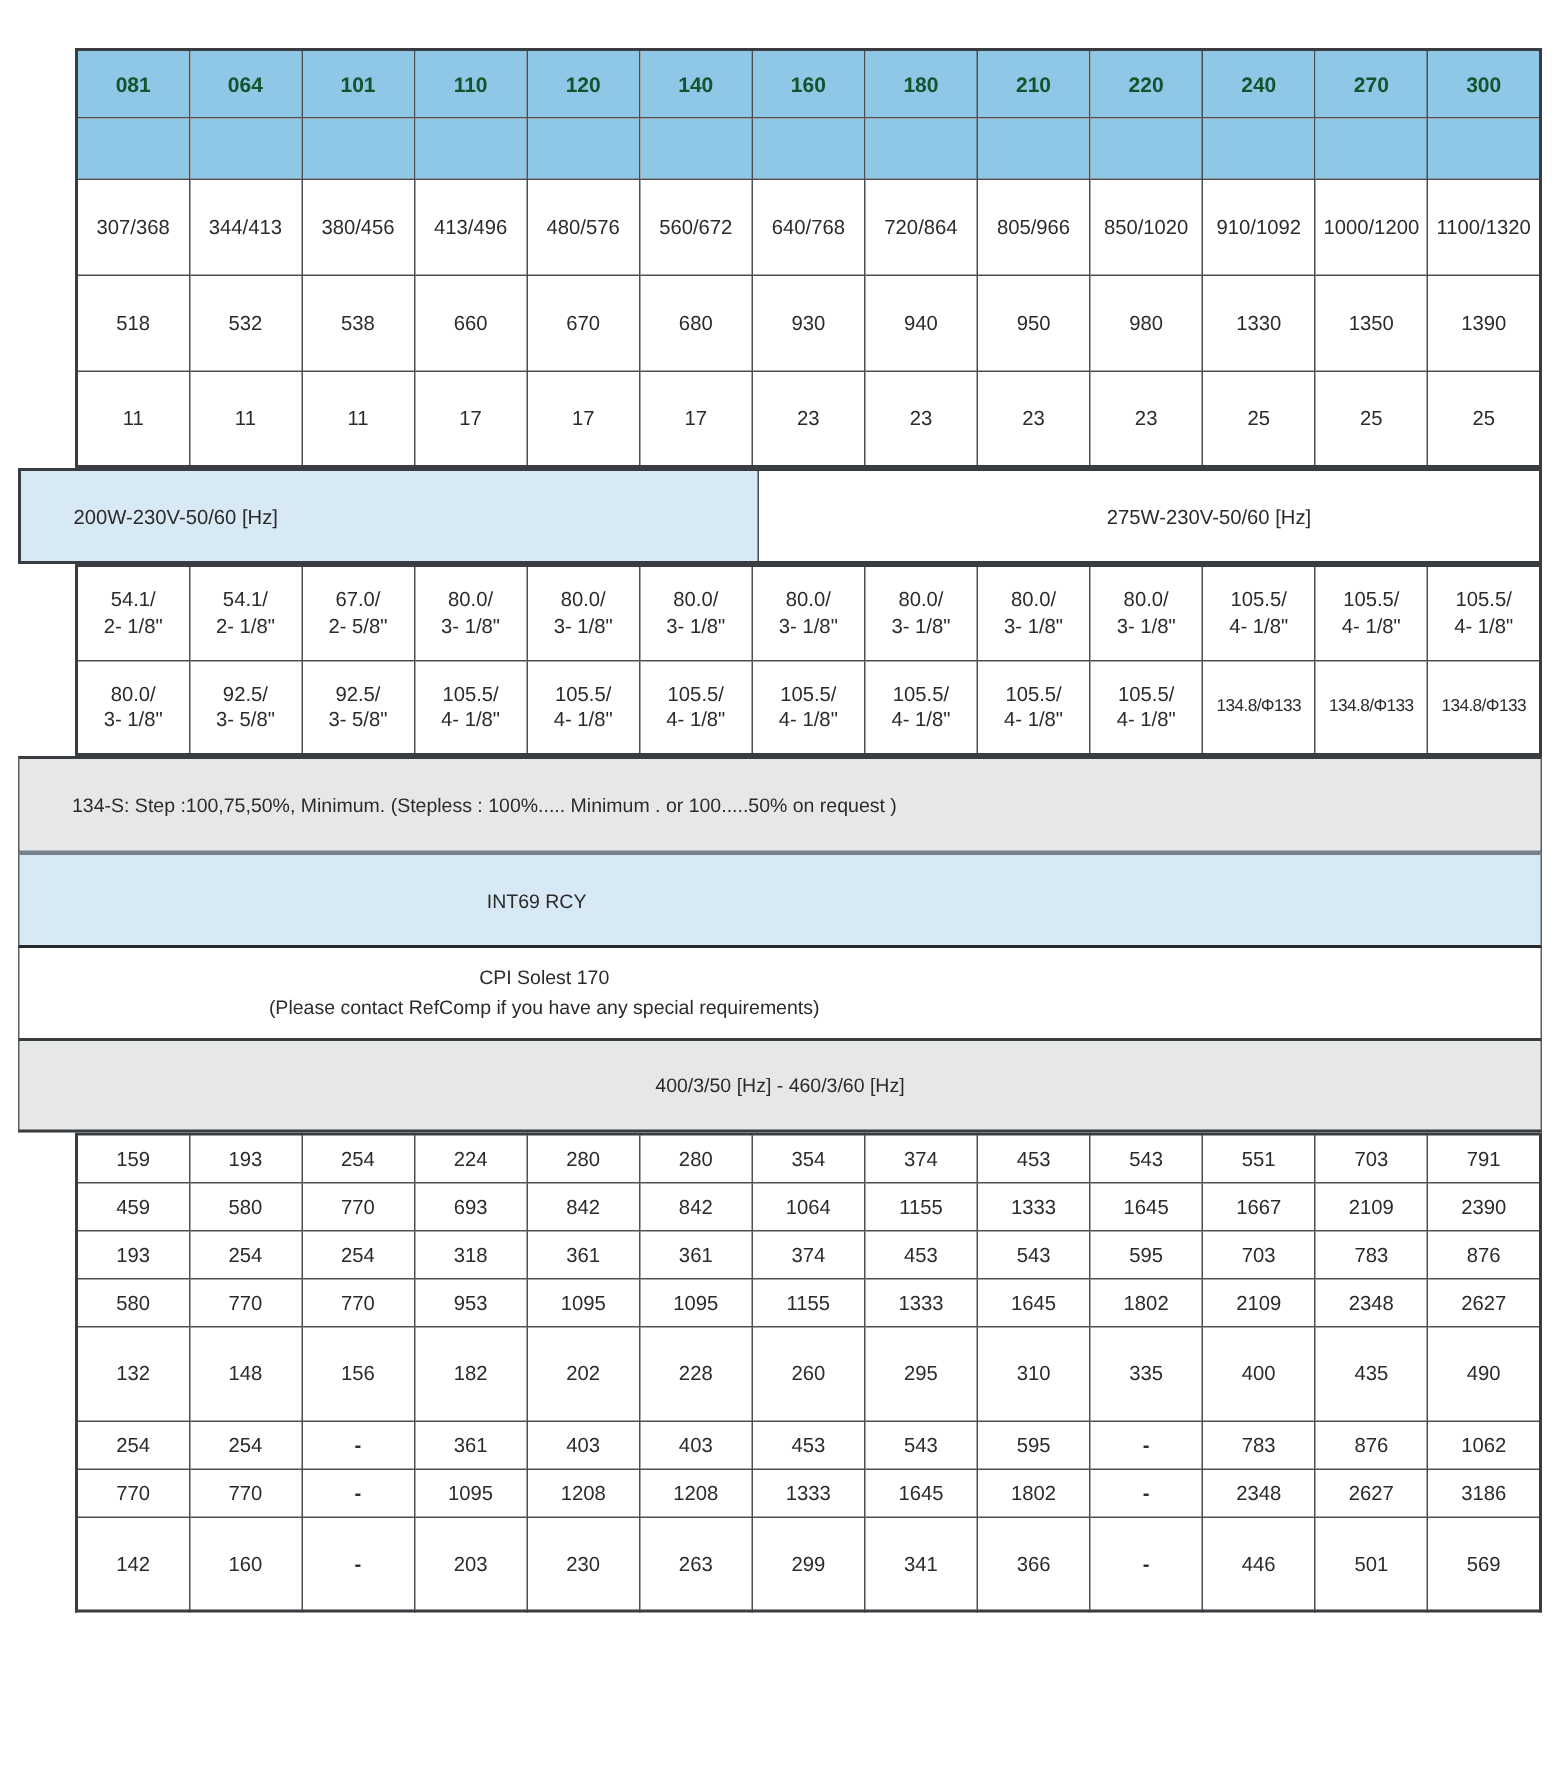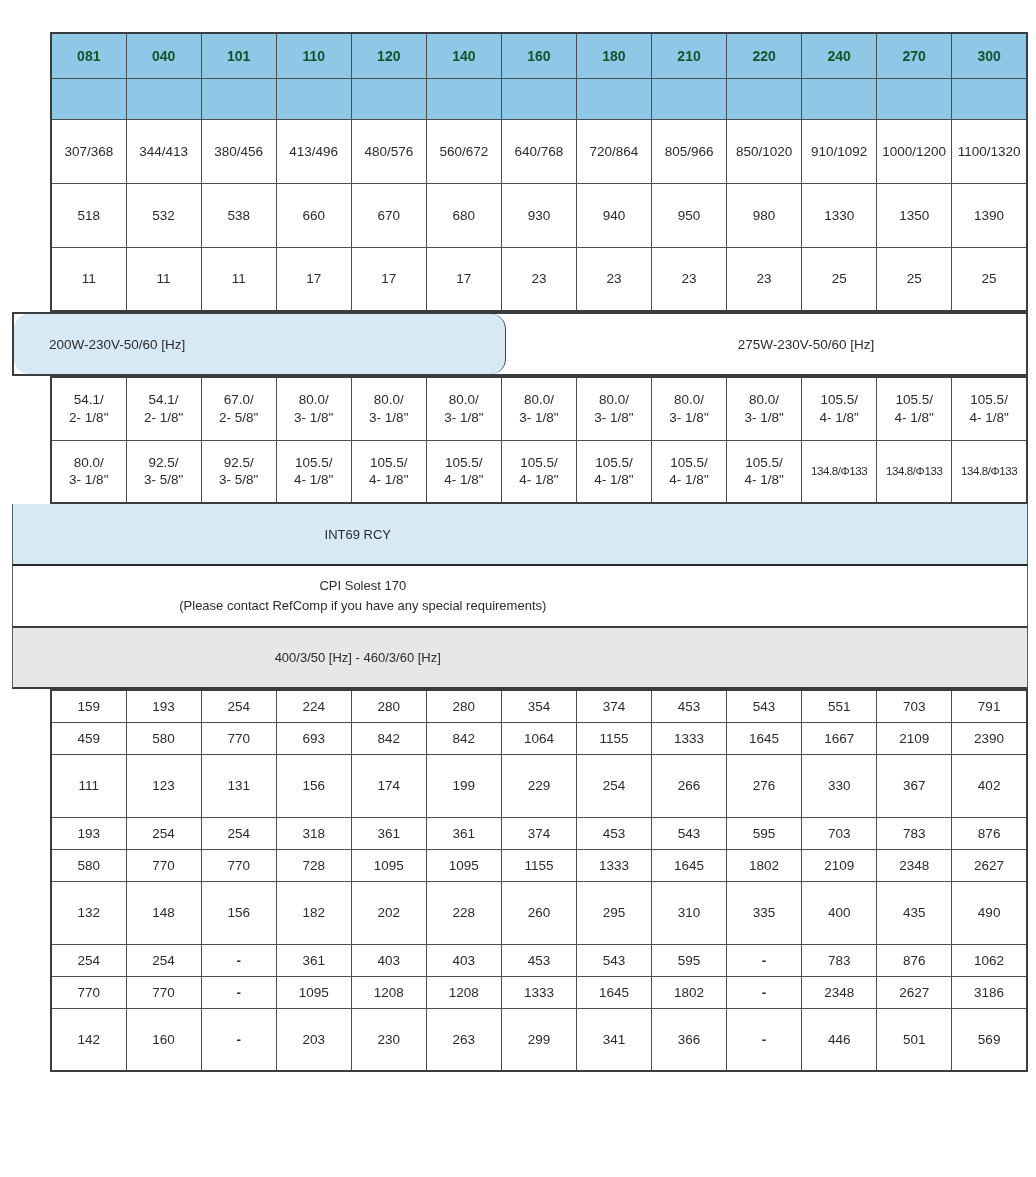--- a/index.html
+++ b/index.html
@@ -35,21 +35,21 @@
 
   
   .voltage-band{
     display:flex;height:64px;box-sizing:border-box;
     border-top:2px solid #393c40;border-bottom:2px solid #393c40;
     border-left:2px solid #393c40;border-right:2px solid #393c40;
   }
   .vb-left{
     width:492px;box-sizing:border-box;background:#d7e9f5;
     border-right:1.5px solid #44474b;
-    display:flex;align-items:center;padding-left:35px;font-size:13.5px;border-radius:15px;
+    display:flex;align-items:center;padding-left:35px;font-size:13.5px;
   }
   .vb-right{
     flex:1;display:flex;align-items:center;justify-content:center;
     background:#ffffff;font-size:13.5px;padding-left:80px;box-sizing:border-box;
   }
 
   
   .band{
     box-sizing:border-box;width:1016px;position:relative;
     display:flex;align-items:center;font-size:13px;
@@ -59,35 +59,35 @@
     height:66px;background:#e6e8e7;padding-left:35px;
     border-top:2px solid #393c40;border-bottom:3px solid #76808c;
   }
   .band-blue{
     height:62px;background:#d7e9f5;border-bottom:2px solid #26282a;
   }
   .band-white{
     height:62px;background:#ffffff;border-bottom:2px solid #393c40;padding-left:30px;
   }
   .band-gray2{
-    height:61px;background:#e6e8e7;border-bottom:2px solid #393c40;
+    height:61px;background:#e6e8e7;border-bottom:2px solid #393c40;justify-content:center;
   }
   .band-center{width:68%;text-align:center;}
   .band-center-narrow{width:65%;text-align:center;line-height:1.55;}
 </style>
 </head>
 <body>
 
 <div class="sheet">
 
   <table class="grid" id="topTable">
     <thead>
       <tr class="hdr" id="topHeaderRow">
           <th>081</th>
-          <th>040</th>
+          <th>064</th>
           <th>101</th>
           <th>110</th>
           <th>120</th>
           <th>140</th>
           <th>160</th>
           <th>180</th>
           <th>210</th>
           <th>220</th>
           <th>240</th>
           <th>270</th>
@@ -218,20 +218,23 @@
 4- 1/8"</td>
           <td>105.5/
 4- 1/8"</td>
           <td class="cond">134.8/Φ133</td>
           <td class="cond">134.8/Φ133</td>
           <td class="cond">134.8/Φ133</td>
         </tr>
       </tbody>
   </table>
 
+  <div class="band band-gray1">
+    <span>134-S: Step :100,75,50%, Minimum. (Stepless : 100%..... Minimum . or 100.....50% on request )</span>
+  </div>
   <div class="band band-blue">
     <div class="band-center">INT69 RCY</div>
   </div>
   <div class="band band-white">
     <div class="band-center-narrow">
       <div>CPI Solest 170</div>
       <div>(Please contact RefComp if you have any special requirements)</div>
     </div>
   </div>
   <div class="band band-gray2">
@@ -263,55 +266,40 @@
           <td>842</td>
           <td>842</td>
           <td>1064</td>
           <td>1155</td>
           <td>1333</td>
           <td>1645</td>
           <td>1667</td>
           <td>2109</td>
           <td>2390</td>
         </tr>
-        <tr class="tall">
-          <td>111</td>
-          <td>123</td>
-          <td>131</td>
-          <td>156</td>
-          <td>174</td>
-          <td>199</td>
-          <td>229</td>
-          <td>254</td>
-          <td>266</td>
-          <td>276</td>
-          <td>330</td>
-          <td>367</td>
-          <td>402</td>
-        </tr>
         <tr class="short">
           <td>193</td>
           <td>254</td>
           <td>254</td>
           <td>318</td>
           <td>361</td>
           <td>361</td>
           <td>374</td>
           <td>453</td>
           <td>543</td>
           <td>595</td>
           <td>703</td>
           <td>783</td>
           <td>876</td>
         </tr>
         <tr class="short">
           <td>580</td>
           <td>770</td>
           <td>770</td>
-          <td>728</td>
+          <td>953</td>
           <td>1095</td>
           <td>1095</td>
           <td>1155</td>
           <td>1333</td>
           <td>1645</td>
           <td>1802</td>
           <td>2109</td>
           <td>2348</td>
           <td>2627</td>
         </tr>

